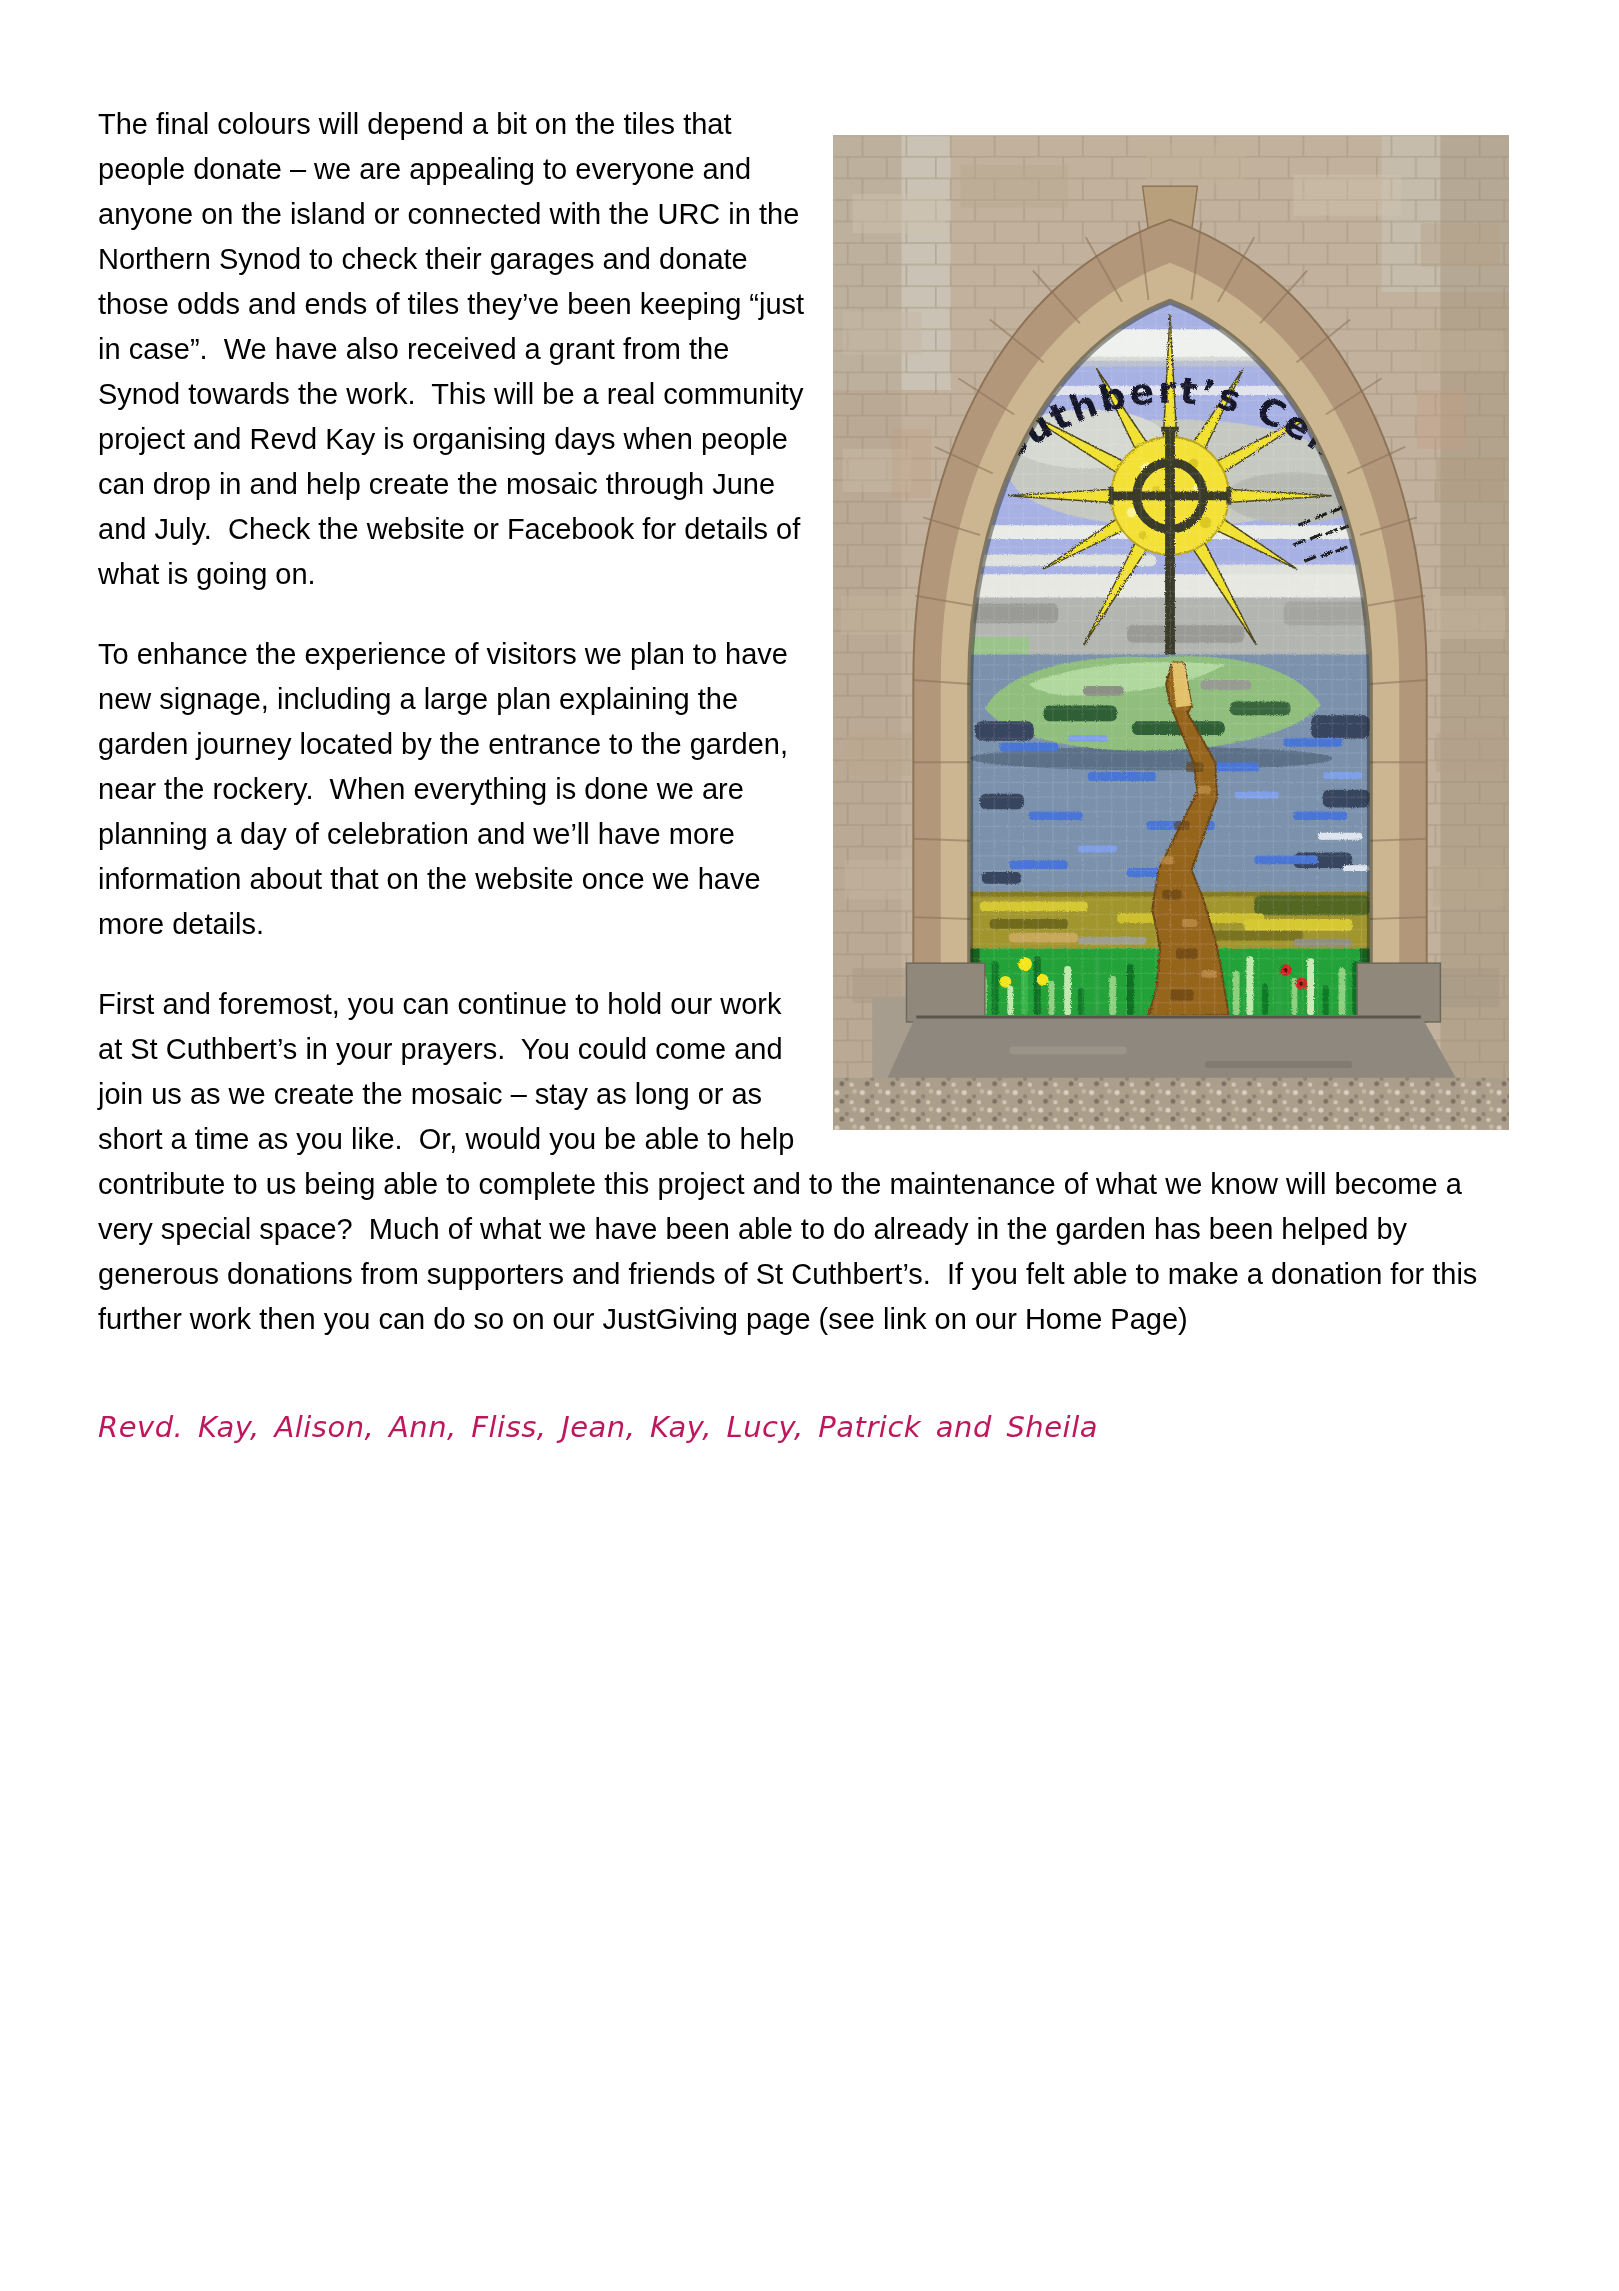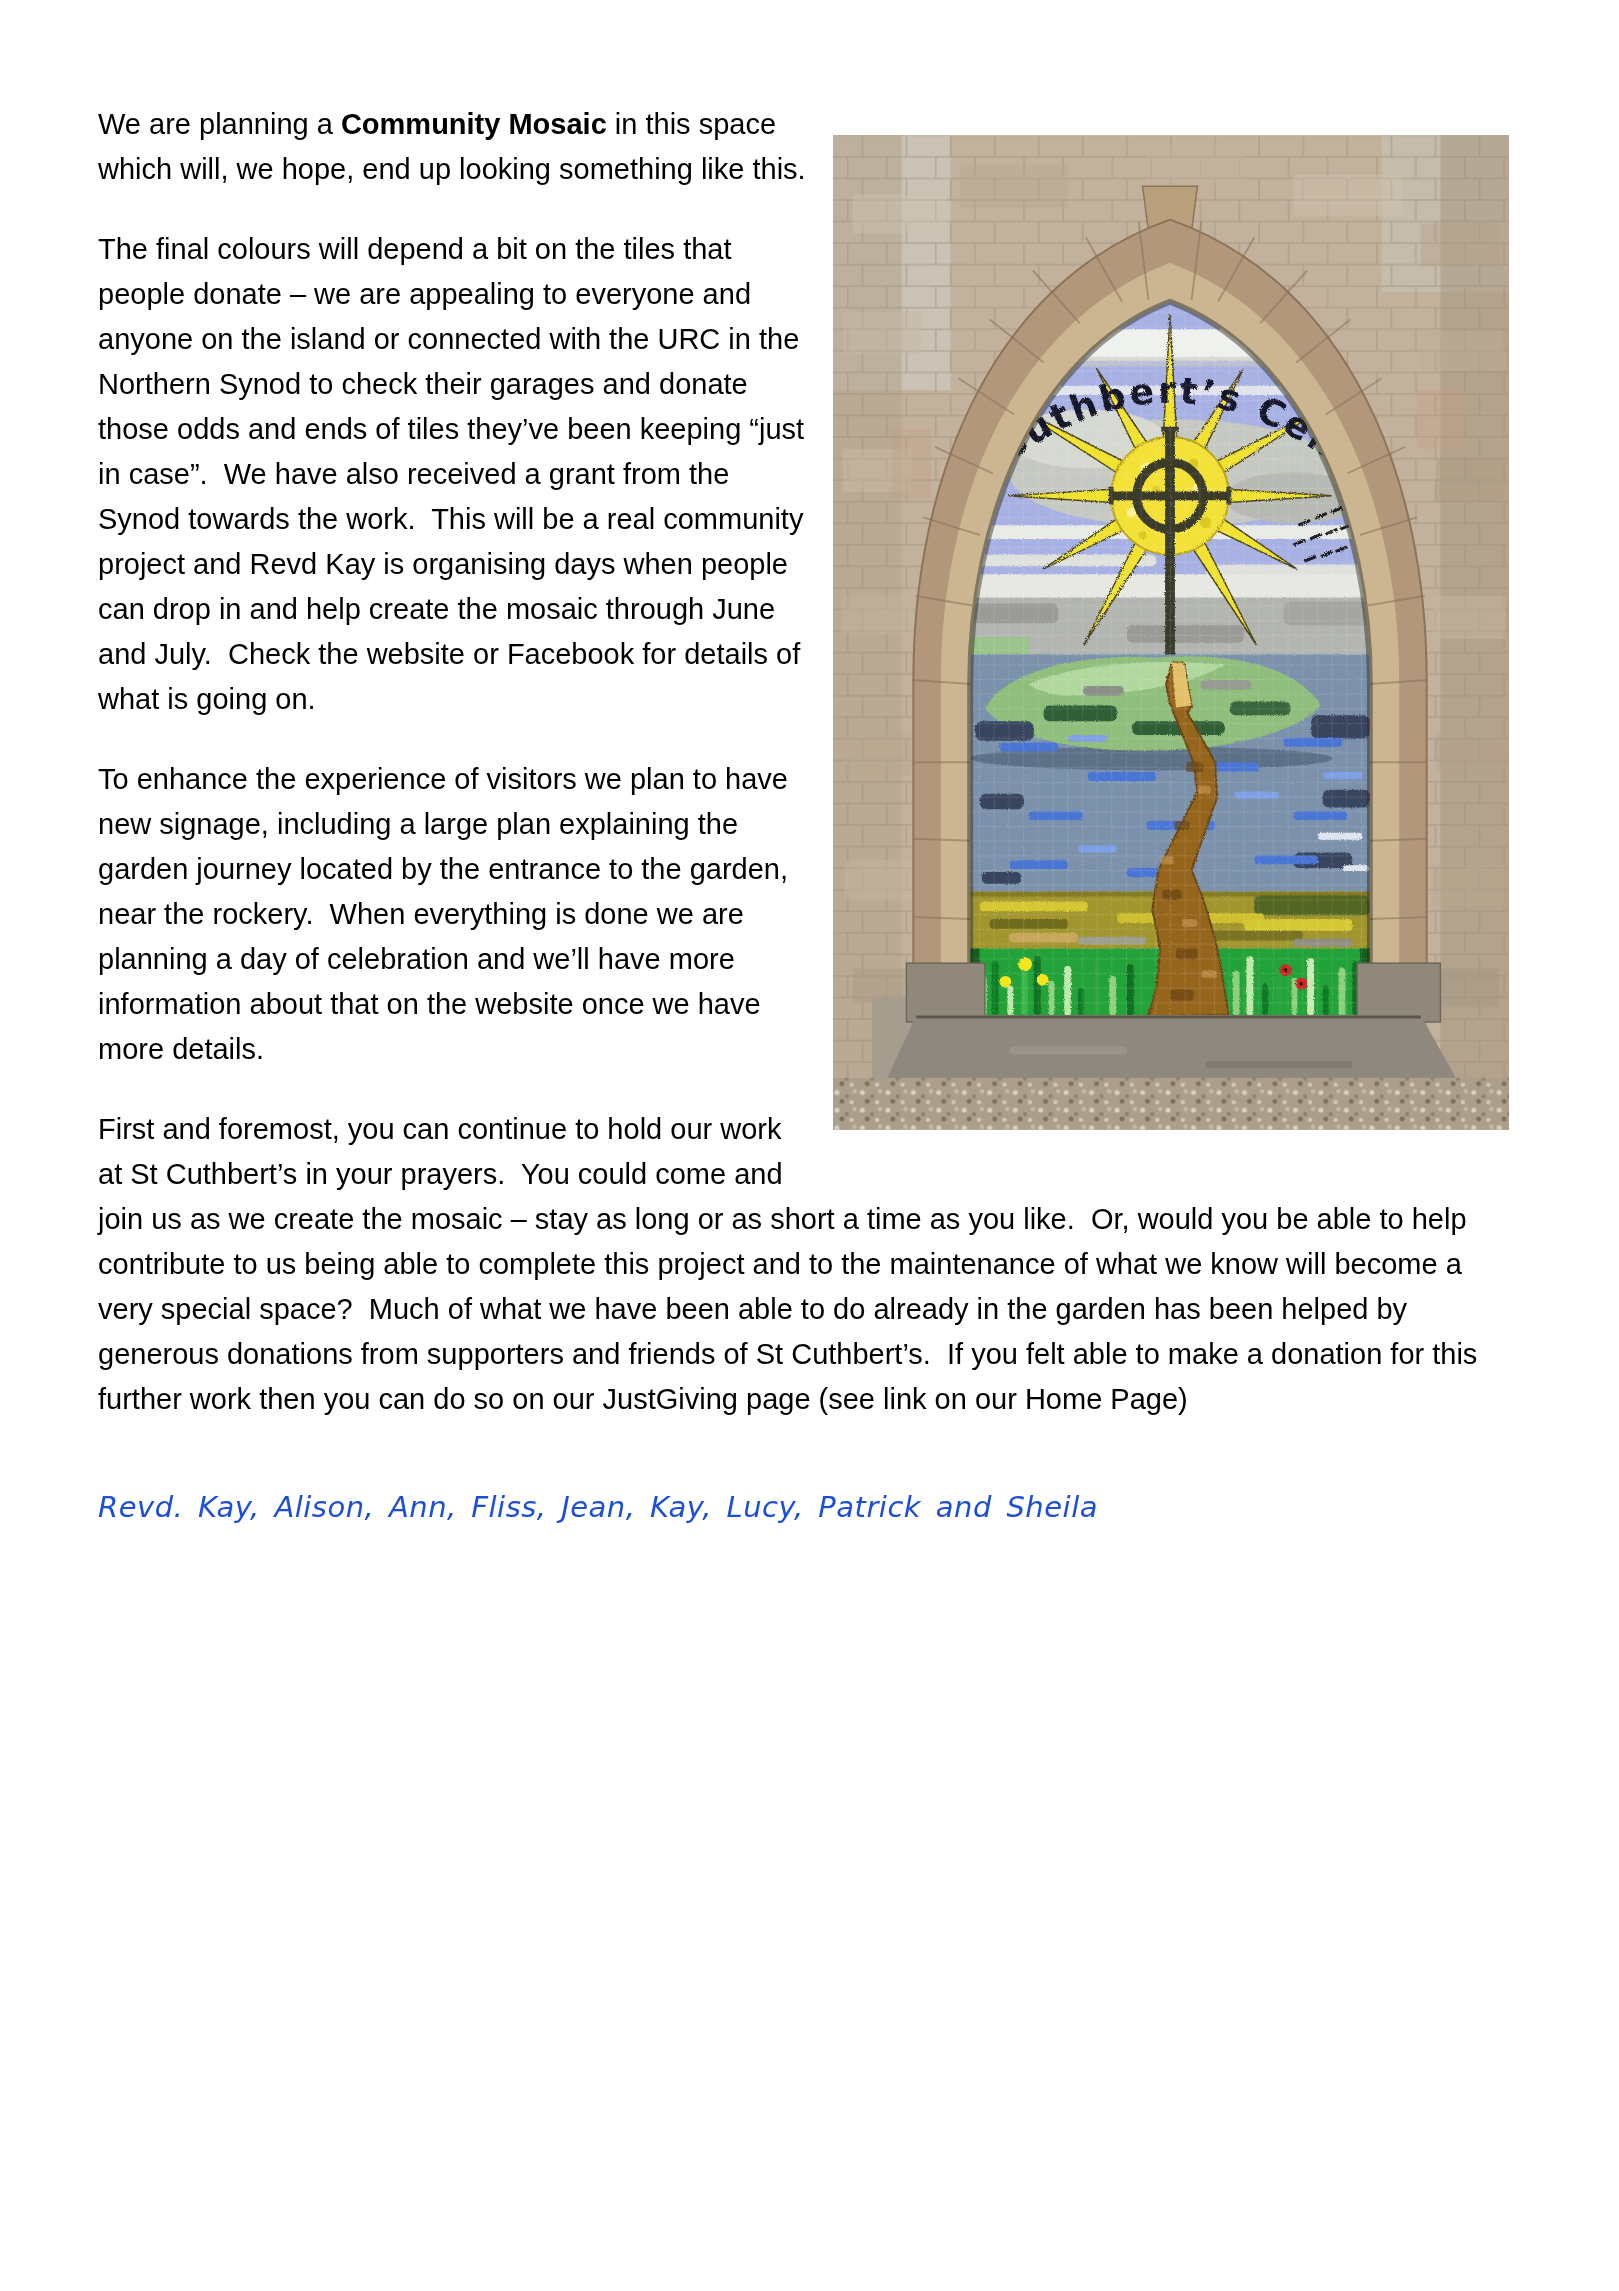--- a/index.html
+++ b/index.html
@@ -27,21 +27,21 @@
     padding:0;border:0;
   }
   .photo svg{display:block;width:676px;height:995px;}
   .howhelp{margin-bottom:43px;}
   .signature{
     font-family:"DejaVu Sans",sans-serif;
     font-style:italic;
     font-size:39px;
     letter-spacing:0.5px;
     word-spacing:4.9px;
-    color:#1d4ed8;
+    color:#be185d;
     margin-top:63px !important;
   }
   .arc-title{
     font-family:"DejaVu Sans",sans-serif;
     font-size:37px;
     font-weight:600;
     letter-spacing:3px;
     fill:#15152a;
   }
 </style>
@@ -328,21 +328,20 @@
           <rect x="535" y="845" width="85" height="60" fill="#90887b" stroke="#6e675c" stroke-width="1.5"></rect>
           <polygon points="85,898 600,898 640,970 52,970" fill="#8e887e"></polygon>
           <line x1="85" y1="900" x2="600" y2="900" stroke="#5c574e" stroke-width="3"></line>
           <rect x="180" y="930" width="120" height="8" rx="4" fill="#a29a8e" opacity="0.7"></rect>
           <rect x="380" y="945" width="150" height="7" rx="3" fill="#7c766c" opacity="0.7"></rect>
         </g>
         <rect x="0" y="962" width="690" height="53" fill="url(#gravel)"></rect>
       </svg>
     </figure>
 
-    <p><span>We are planning a </span><strong>Community Mosaic</strong><span> in this space which will, we hope, end up looking something like this.</span></p>
 
     <p>The final colours will depend a bit on the tiles that people donate – we are appealing to everyone and anyone on the island or connected with the URC in the Northern Synod to check their garages and donate those odds and ends of tiles they’ve been keeping “just in case”.  We have also received a grant from the Synod towards the work.  This will be a real community project and Revd Kay is organising days when people can drop in and help create the mosaic through June and July.  Check the website or Facebook for details of what is going on.</p>
 
     <p>To enhance the experience of visitors we plan to have new signage, including a large plan explaining the garden journey located by the entrance to the garden, near the rockery.  When everything is done we are planning a day of celebration and we’ll have more information about that on the website once we have more details.</p>
 
 
 
     <p>First and foremost, you can continue to hold our work at St Cuthbert’s in your prayers.  You could come and join us as we create the mosaic – stay as long or as short a time as you like.  Or, would you be able to help contribute to us being able to complete this project and to the maintenance of what we know will become a very special space?  Much of what we have been able to do already in the garden has been helped by generous donations from supporters and friends of St Cuthbert’s.  If you felt able to make a donation for this further work then you can do so on our JustGiving page (see link on our Home Page)</p>
 
 

